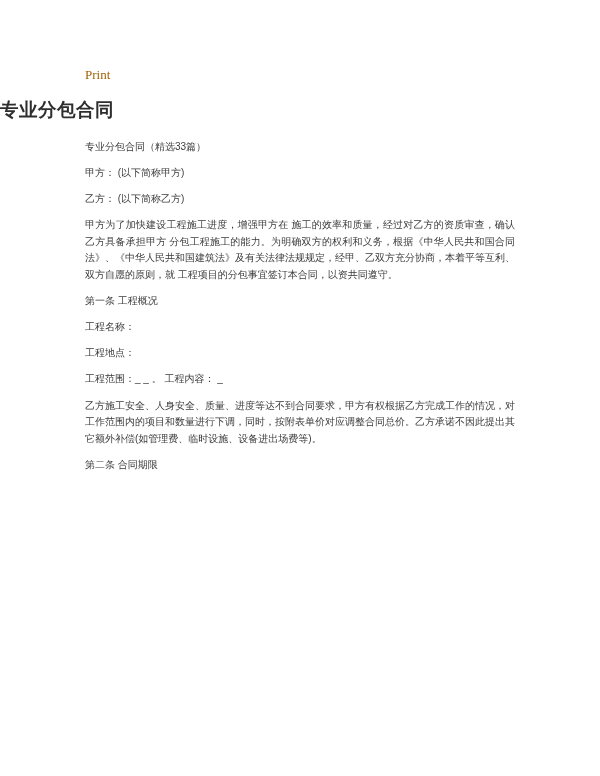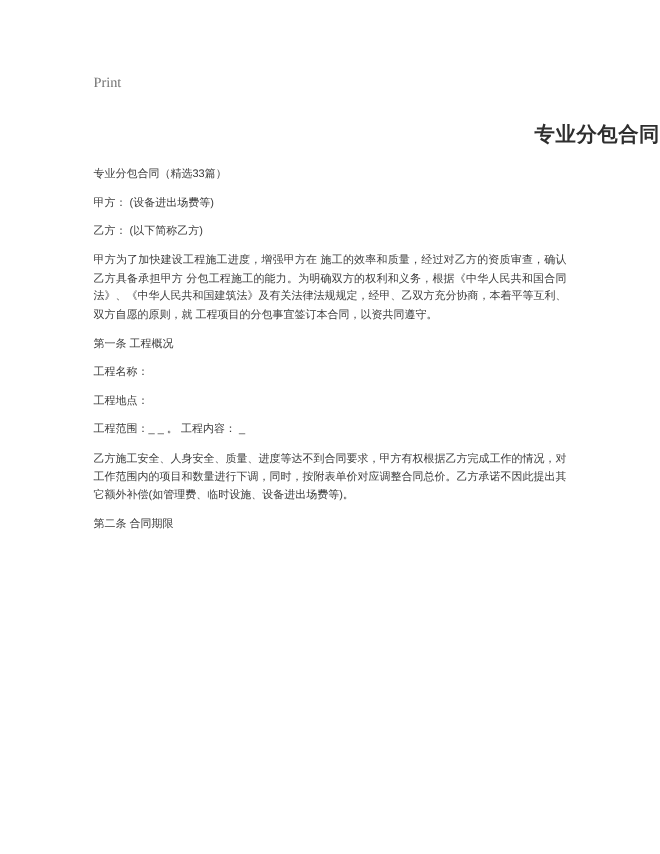--- a/index.html
+++ b/index.html
@@ -14,27 +14,27 @@
     position: relative;
     width: 600px;
     height: 776px;
     background: #ffffff;
   }
   .print-link {
     margin: 66px 0 0 85px;
     font-family: "Liberation Serif", "DejaVu Serif", serif;
     font-size: 13px;
     line-height: 17px;
-    color: #737373;
+    color: #a16207;
     display: inline-block;
     cursor: pointer;
   }
   .title {
-    margin-top: 26px;
-    text-align: right;
+    margin-top: 15px;
+    text-align: left;
     font-size: 18.5px;
     font-weight: bold;
     line-height: 24px;
     color: #2e2e2e;
     letter-spacing: 0.5px;
   }
   .doc {
     width: 430px;
     margin-left: 85px;
     margin-top: 17px;
@@ -61,21 +61,21 @@
 
   <div class="print-link">Print</div>
 
   <h1 class="title">专业分包合同</h1>
 
   <div class="doc">
 
     <p class="subtitle">专业分包合同（精选33篇）</p>
 
 
-    <p>甲方： (设备进出场费等)</p>
+    <p>甲方： (以下简称甲方)</p>
 
     <p>乙方： (以下简称乙方)</p>
 
     <p>甲方为了加快建设工程施工进度，增强甲方在 施工的效率和质量，经过对乙方的资质审查，确认乙方具备承担甲方 分包工程施工的能力。为明确双方的权利和义务，根据《中华人民共和国合同法》、《中华人民共和国建筑法》及有关法律法规规定，经甲、乙双方充分协商，本着平等互利、双方自愿的原则，就 工程项目的分包事宜签订本合同，以资共同遵守。</p>
 
     <p>第一条 工程概况</p>
 
     <p>工程名称：</p>
 
     <p>工程地点：</p>

